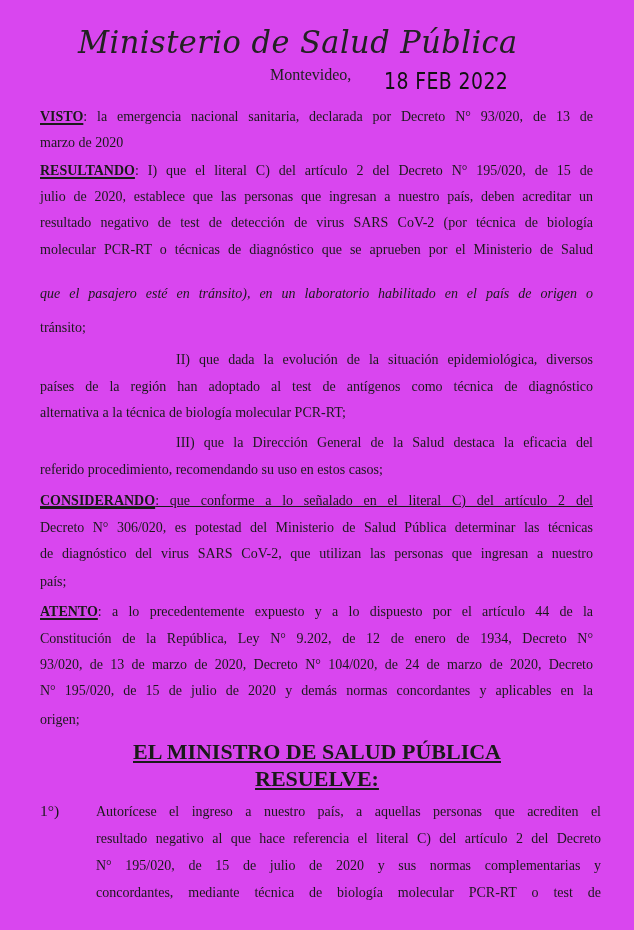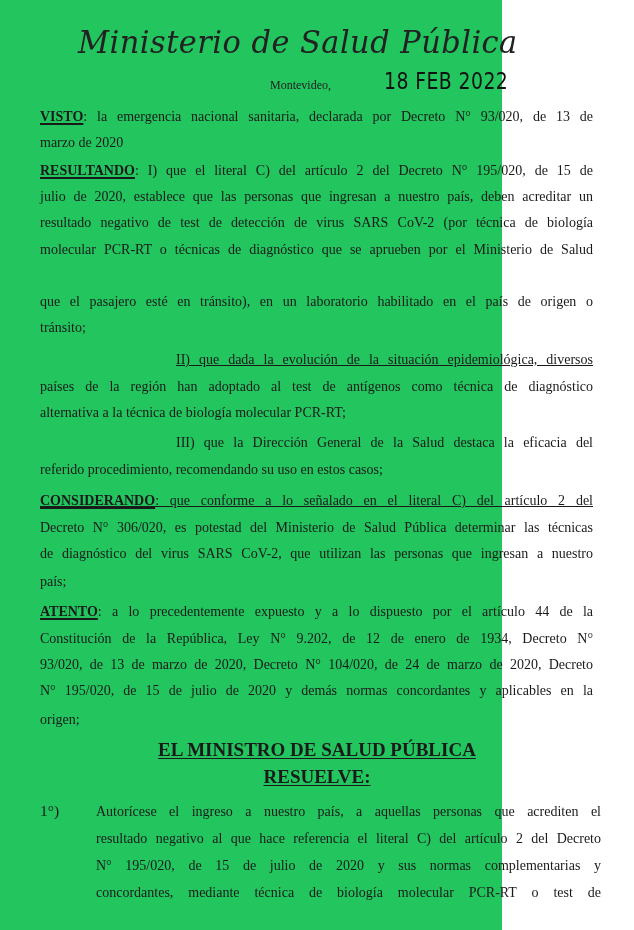--- a/index.html
+++ b/index.html
@@ -1,48 +1,48 @@
 <!DOCTYPE html>
 <html><head>
 <meta charset="utf-8">
 <style>
   html, body { margin: 0; padding: 0; background: #ffffff; }
   body { width: 634px; height: 930px; overflow: hidden; position: relative; }
   .page {
-    position: absolute; left: 0; top: 0; width: 502px; height: 930px;
-    background: #22c55e; color: #1a1a1a;
+    position: absolute; left: 0; top: 0; width: 634px; height: 930px;
+    background: #d946ef; color: #1a1a1a;
     font-family: "Liberation Serif", "DejaVu Serif", serif;
   }
   .letterhead {
     position: absolute; left: 78px; top: 24px; width: 460px;
     font-family: "DejaVu Serif", "Liberation Serif", serif;
     font-style: italic; font-size: 31px; letter-spacing: 0.5px;
     color: #222; white-space: nowrap;
     transform: scaleX(0.98); transform-origin: left top;
   }
   .dateline { position: absolute; top: 66px; left: 270px; white-space: nowrap; }
-  .dateline .city { font-size: 12px; color: #222; position: absolute; left: 0; top: 12px; }
+  .dateline .city { font-size: 16px; color: #222; position: absolute; left: 0; top: 0; }
   .dateline .stamp {
     position: absolute; left: 114px; top: 2px;
     font-family: "DejaVu Sans", "Liberation Sans", sans-serif;
     font-size: 23px; color: #111; letter-spacing: 0.5px;
     transform: scaleX(0.82); transform-origin: left top;
   }
   .line {
     position: absolute; left: 40px; width: 553px;
     font-size: 14px; line-height: 20px; white-space: nowrap;
     text-align: justify; text-align-last: justify;
   }
   .line.last { text-align-last: left; }
   .line.indent-big { left: 176px; width: 417px; }
   .line.item { left: 96px; width: 505px; }
   .lbl { font-weight: bold; text-decoration: underline; text-decoration-thickness: 1.5px; text-underline-offset: 2px; }
   .center-head {
     position: absolute; left: 0; width: 634px; text-align: center;
-    font-weight: bold; font-size: 19px; text-decoration: underline;
+    font-weight: bold; font-size: 22px; text-decoration: underline;
     text-underline-offset: 2px;
   }
   .num { position: absolute; left: 40px; font-size: 15.6px; }
 </style>
 </head>
 <body>
 
 <div class="page">
 
   <div class="letterhead">Ministerio de Salud Pública</div>
@@ -52,23 +52,23 @@
     <span class="stamp">18 FEB 2022</span>
   </div>
 
   <div class="line" style="top: 107px; white-space: normal; height: 20px; overflow: visible;"><span class="lbl">VISTO</span><span>: la emergencia nacional sanitaria, declarada por Decreto N° 93/020, de 13 de</span></div>
   <div class="line last" style="top:133px">marzo de 2020</div>
 
   <div class="line" style="top: 161px; white-space: normal; height: 20px; overflow: visible;"><span class="lbl">RESULTANDO</span><span>: I) que el literal C) del artículo 2 del Decreto N° 195/020, de 15 de</span></div>
   <div class="line" style="top: 187px; white-space: normal; height: 20px; overflow: visible;">julio de 2020, establece que las personas que ingresan a nuestro país, deben acreditar un</div>
   <div class="line" style="top: 213px; white-space: normal; height: 20px; overflow: visible;">resultado negativo de test de detección de virus SARS CoV-2 (por técnica de biología</div>
   <div class="line" style="top: 240px; white-space: normal; height: 20px; overflow: visible;">molecular PCR-RT o técnicas de diagnóstico que se aprueben por el Ministerio de Salud</div>
-  <div class="line" style="top: 292px; white-space: normal; height: 20px; overflow: visible;">que el pasajero esté en tránsito), en un laboratorio habilitado en el país de origen o</div>
+  <div class="line" style="top: 284px; white-space: normal; height: 20px; overflow: visible; font-style: italic;">que el pasajero esté en tránsito), en un laboratorio habilitado en el país de origen o</div>
   <div class="line last" style="top:318px">tránsito;</div>
-  <div class="line indent-big" style="top: 350px; white-space: normal; height: 20px; overflow: visible; text-decoration: underline;">II) que dada la evolución de la situación epidemiológica, diversos</div>
+  <div class="line indent-big" style="top: 350px; white-space: normal; height: 20px; overflow: visible;">II) que dada la evolución de la situación epidemiológica, diversos</div>
   <div class="line" style="top: 377px; white-space: normal; height: 20px; overflow: visible;">países de la región han adoptado al test de antígenos como técnica de diagnóstico</div>
   <div class="line last" style="top:403px">alternativa a la técnica de biología molecular PCR-RT;</div>
   <div class="line last" style="top:460px">referido procedimiento, recomendando su uso en estos casos;</div>
   <div class="line indent-big" style="top: 433px; white-space: normal; height: 20px; overflow: visible;">III) que la Dirección General de la Salud destaca la eficacia del</div>
 
   <div class="line" style="top: 491px; white-space: normal; height: 20px; overflow: visible; text-decoration: underline;"><span class="lbl">CONSIDERANDO</span><span>: que conforme a lo señalado en el literal C) del artículo 2 del</span></div>
   <div class="line" style="top: 518px; white-space: normal; height: 20px; overflow: visible;">Decreto N° 306/020, es potestad del Ministerio de Salud Pública determinar las técnicas</div>
   <div class="line" style="top: 544px; white-space: normal; height: 20px; overflow: visible;">de diagnóstico del virus SARS CoV-2, que utilizan las personas que ingresan a nuestro</div>
   <div class="line last" style="top:572px">país;</div>
 

